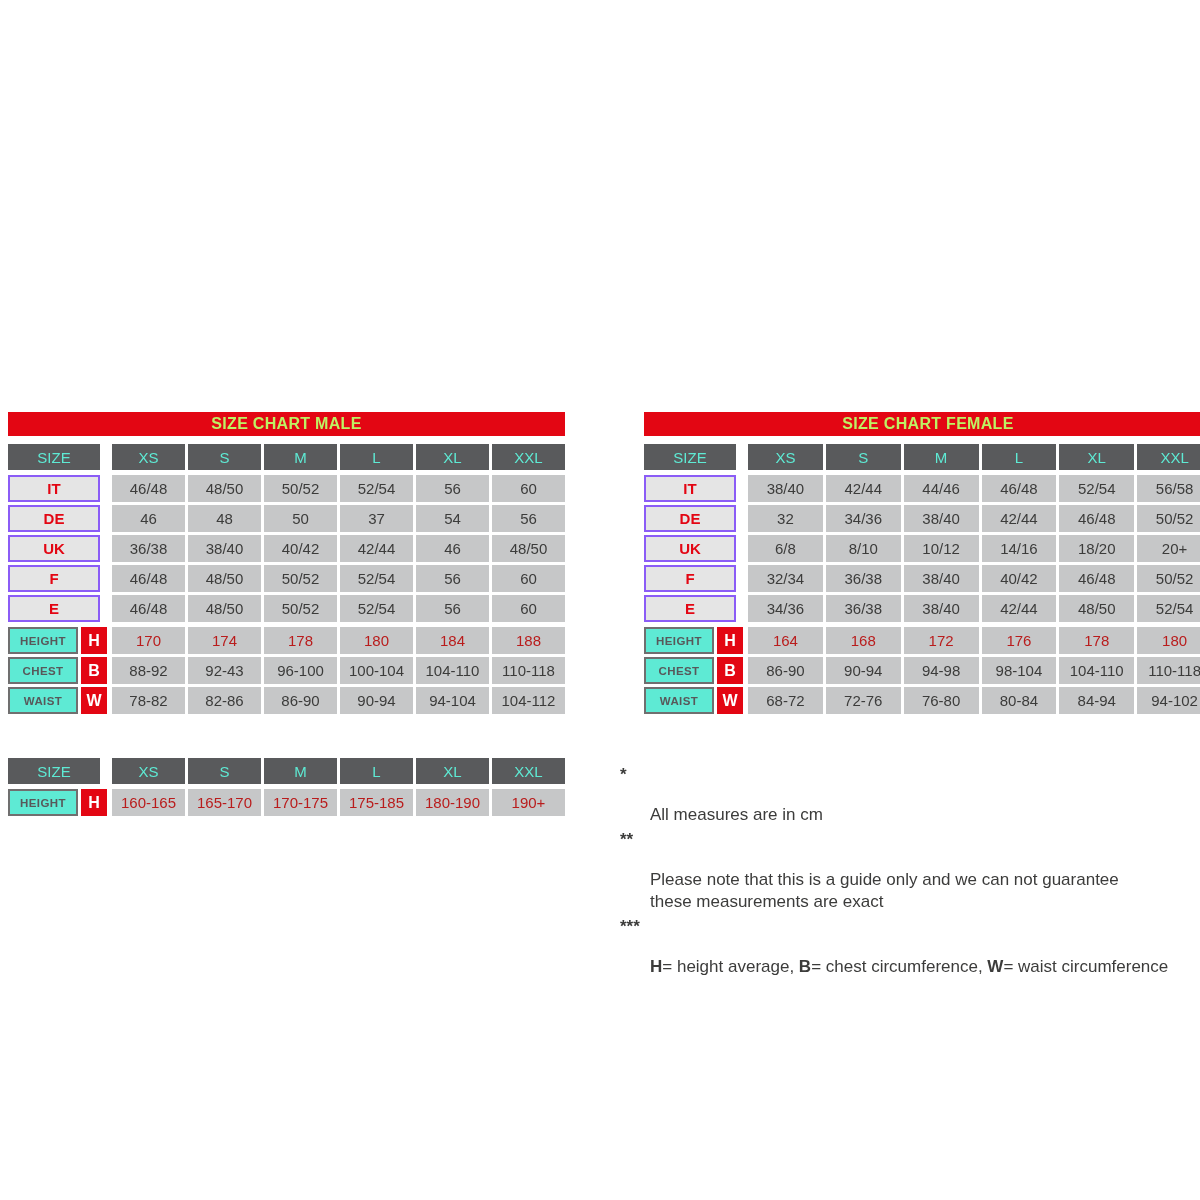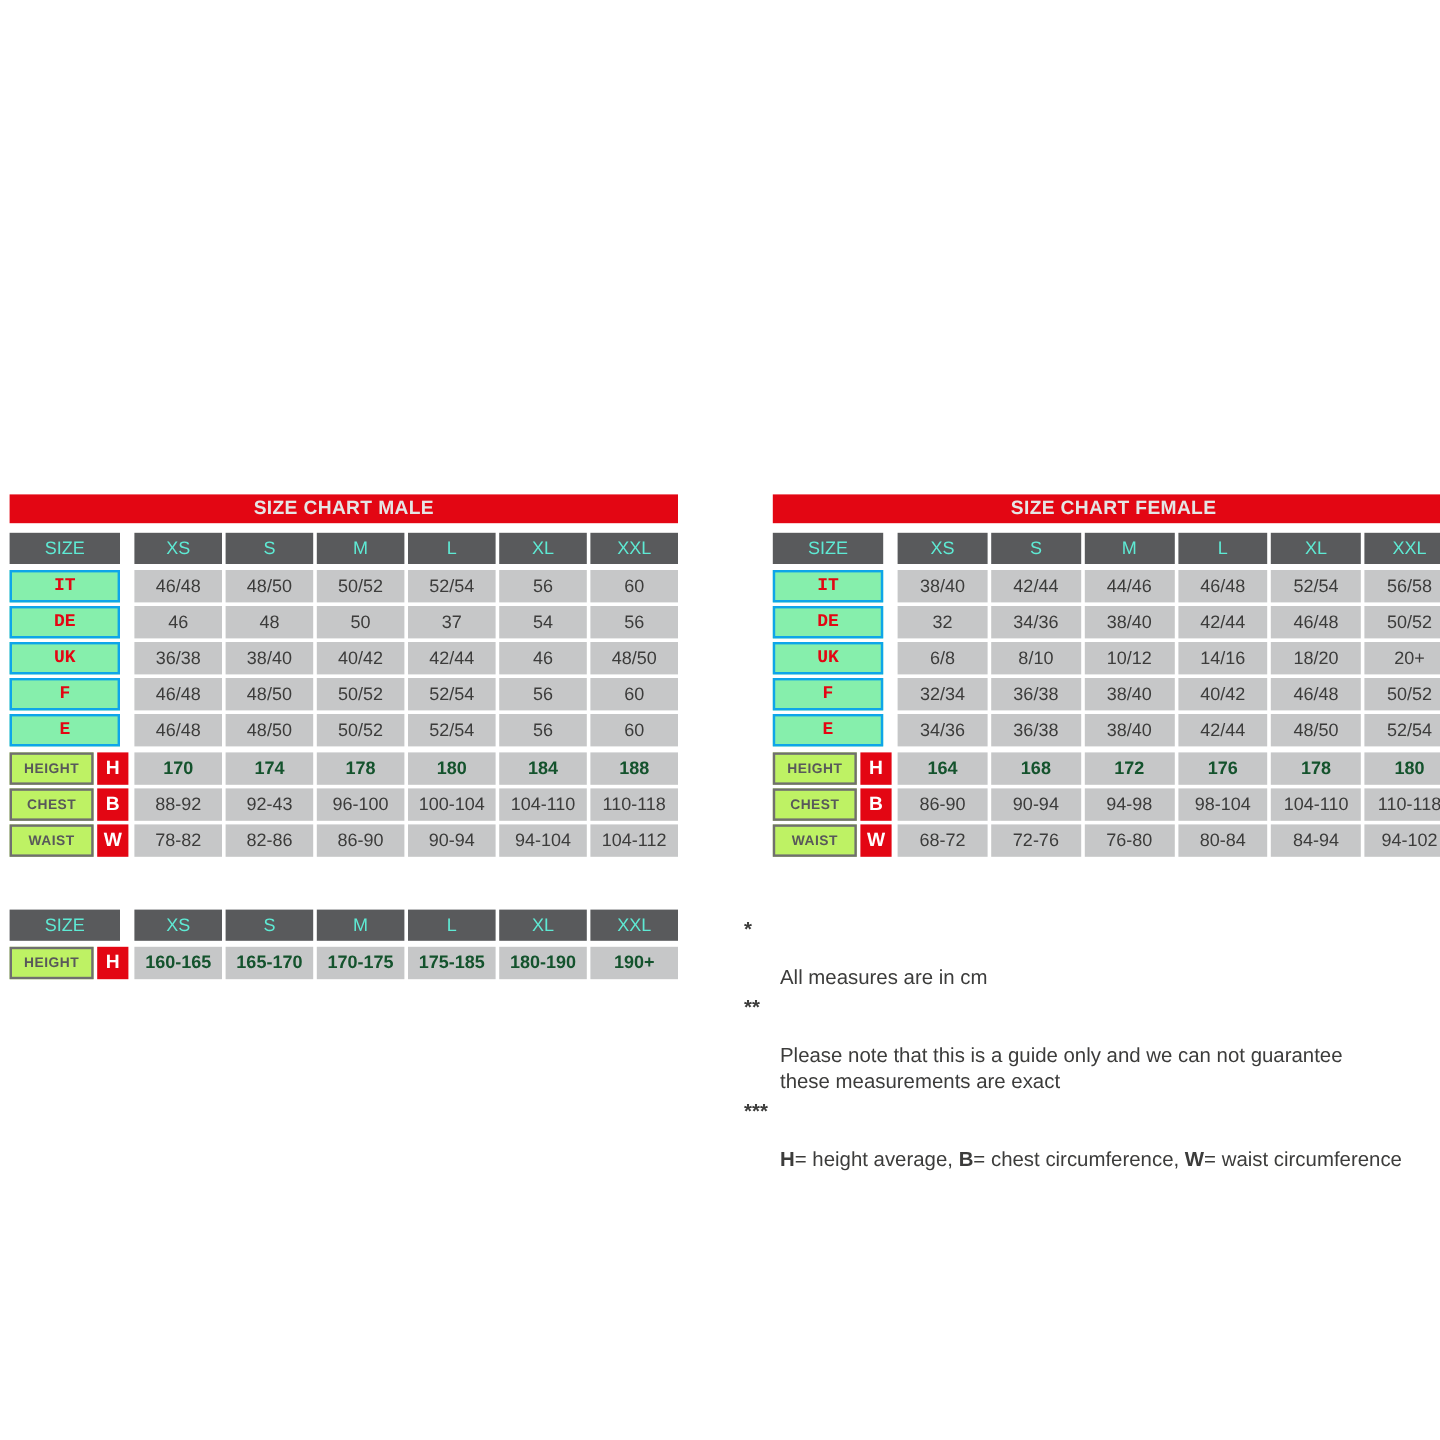--- a/index.html
+++ b/index.html
@@ -24,45 +24,45 @@
   .title-sep { color:#e30613; font-weight:bold; margin:0 14px; font-size:38px; }
   .title-secondary { color:#58585a; }
 
   
   .size-table { position:absolute; }
   .tbl-male   { left:8px;   top:412px; width:557px; }
   .tbl-female { left:644px; top:412px; width:568px; }
   .tbl-unisex { left:8px;   top:758px; width:557px; }
 
   .banner {
-    height:24px; background:#e30613; color:#e5e5e5;
+    height:24px; background:#e30613; color:#bef264;
     font-weight:bold; font-size:16px; letter-spacing:0.3px;
     display:flex; align-items:center; justify-content:center;
     margin-bottom:8px;
   }
   .trow {
     display:grid;
     grid-template-columns:92px 6px repeat(6, 1fr);
     column-gap:3px;
     height:27px; margin-bottom:3px;
   }
   .head-row { height:26px; margin-bottom:5px; }
   .cell { display:flex; align-items:center; justify-content:center; font-size:15px; }
   .head { background:#595a5c; color:#5eead4; }
   .data { background:#c6c7c8; color:#3c3c3b; }
   .label-box {
-    background:#86efac; border:2px solid #0ea5e9;
-    color:#e30613; font-weight:bold;font-family:Liberation Mono, monospace;
+    background:#e5e5e5; border:2px solid #8b5cf6;
+    color:#e30613; font-weight:bold;
   }
   .spacer { background:transparent; }
   .first-measure { margin-top:5px; }
-  .bold-vals .data { font-weight:bold; color:#14532d; }
+  .bold-vals .data { font-weight:normal; color:#b91c1c; }
   .measure-first { grid-column:1 / 3; display:flex; column-gap:3px; padding-right:2px; }
   .measure-label {
-    flex:1; background:#bef264; border:2px solid #706f6f;
+    flex:1; background:#5eead4; border:2px solid #706f6f;
     color:#58585a; font-weight:bold; font-size:11.5px; letter-spacing:0.4px;
     display:flex; align-items:center; justify-content:center;
   }
   .letter-box {
     width:26px; background:#e30613; color:#ffffff;
     font-weight:bold; font-size:16px;
     display:flex; align-items:center; justify-content:center;
   }
 
   

